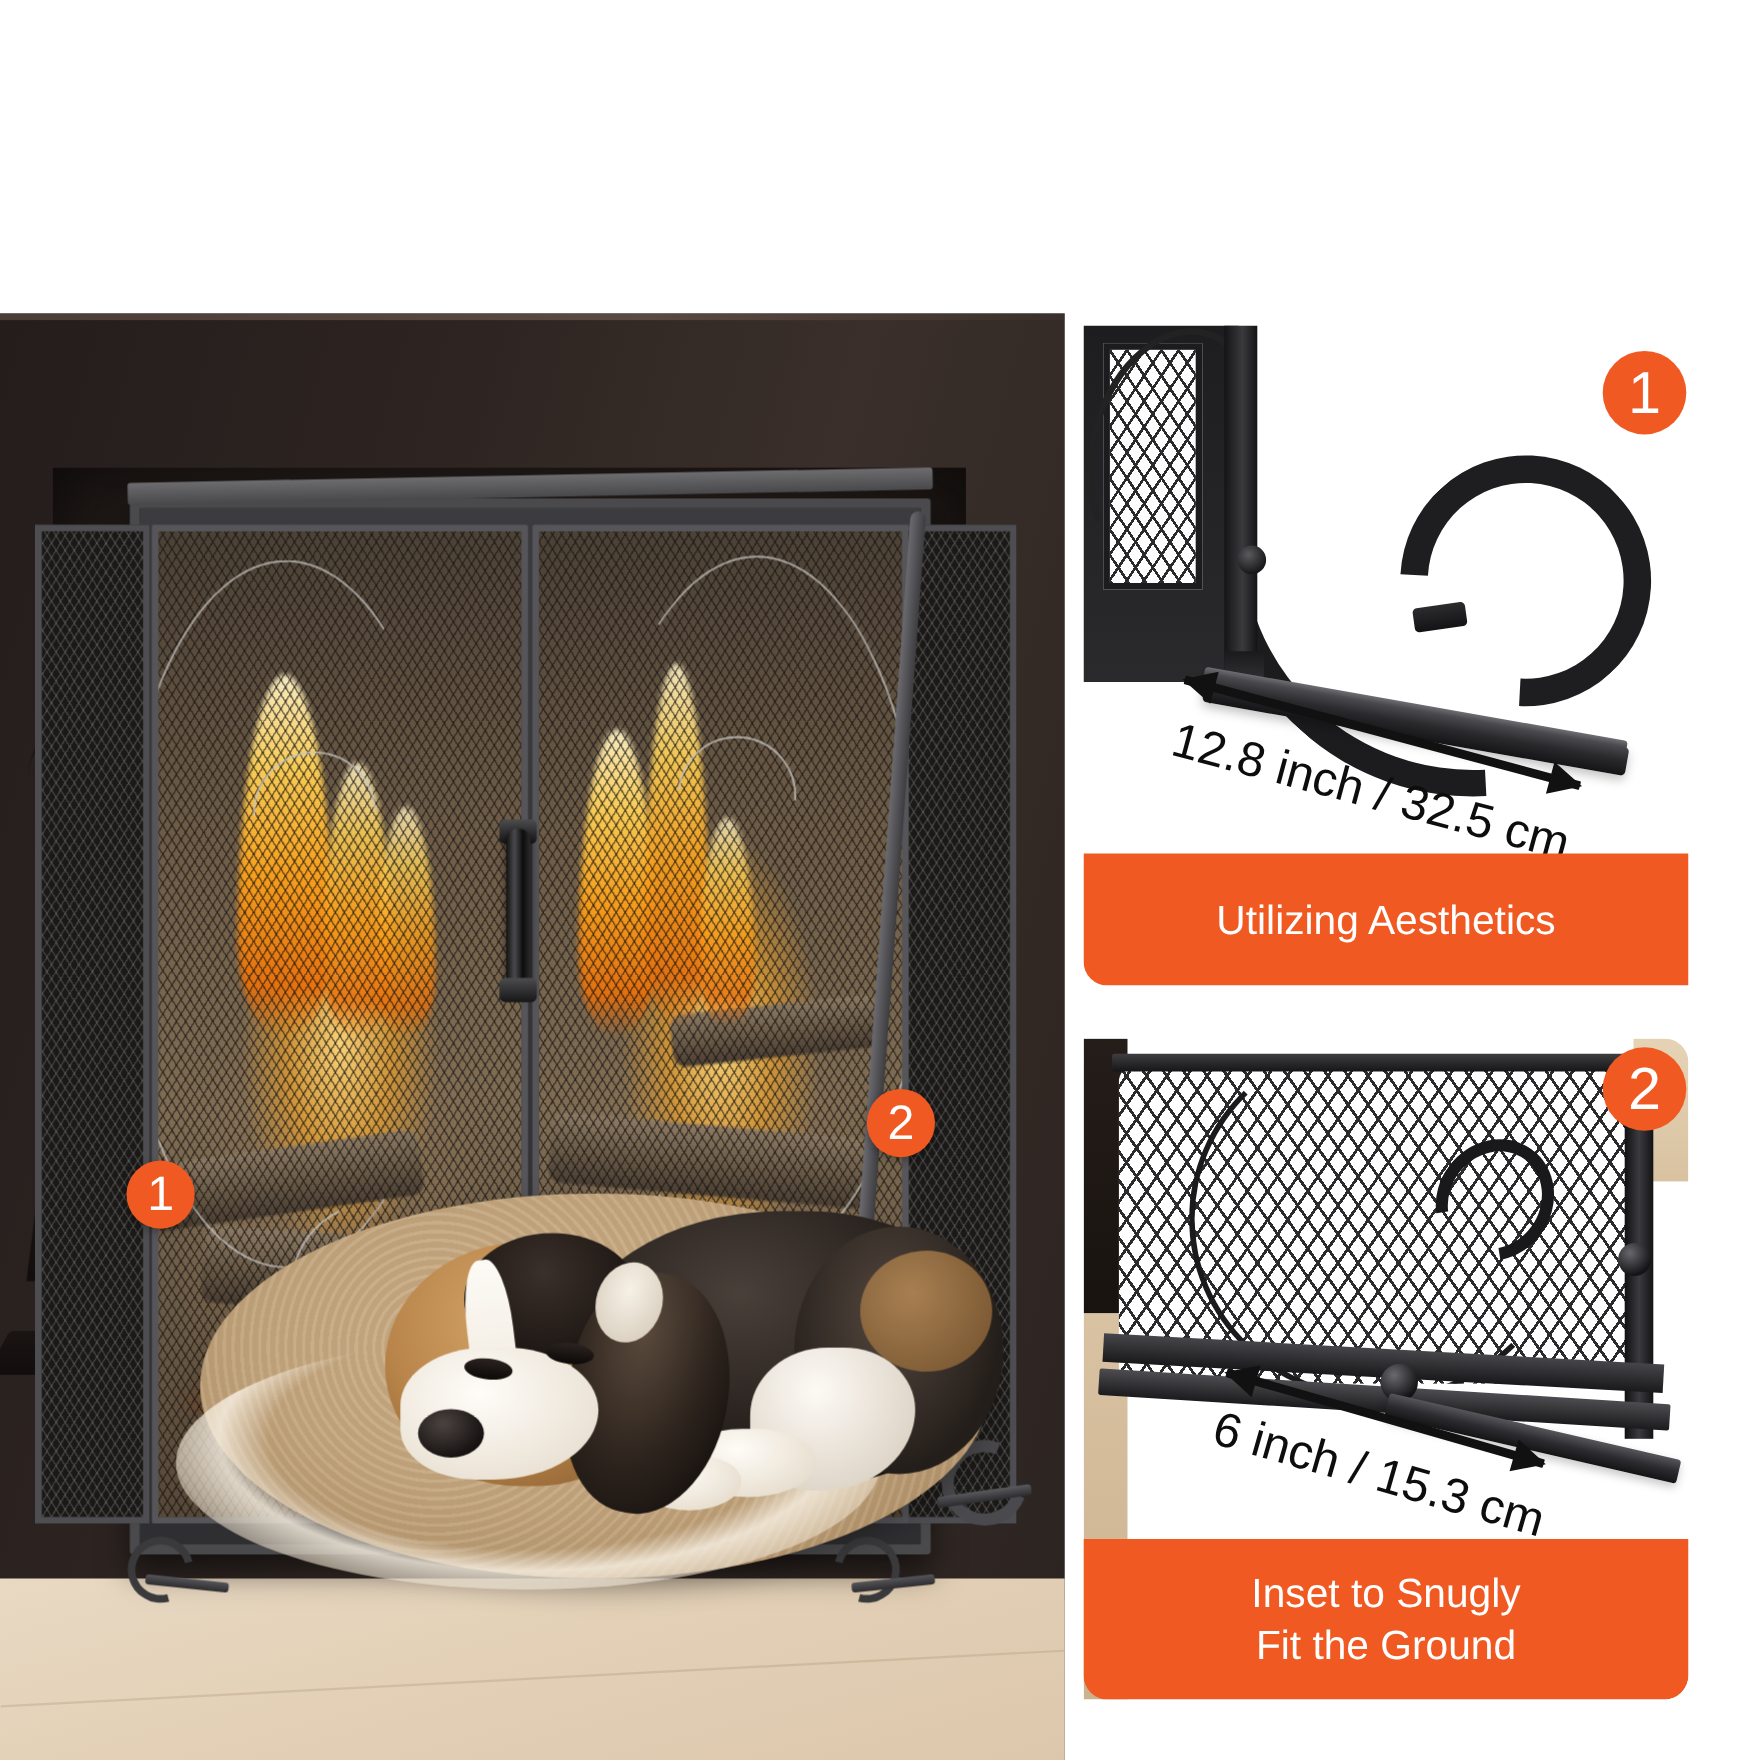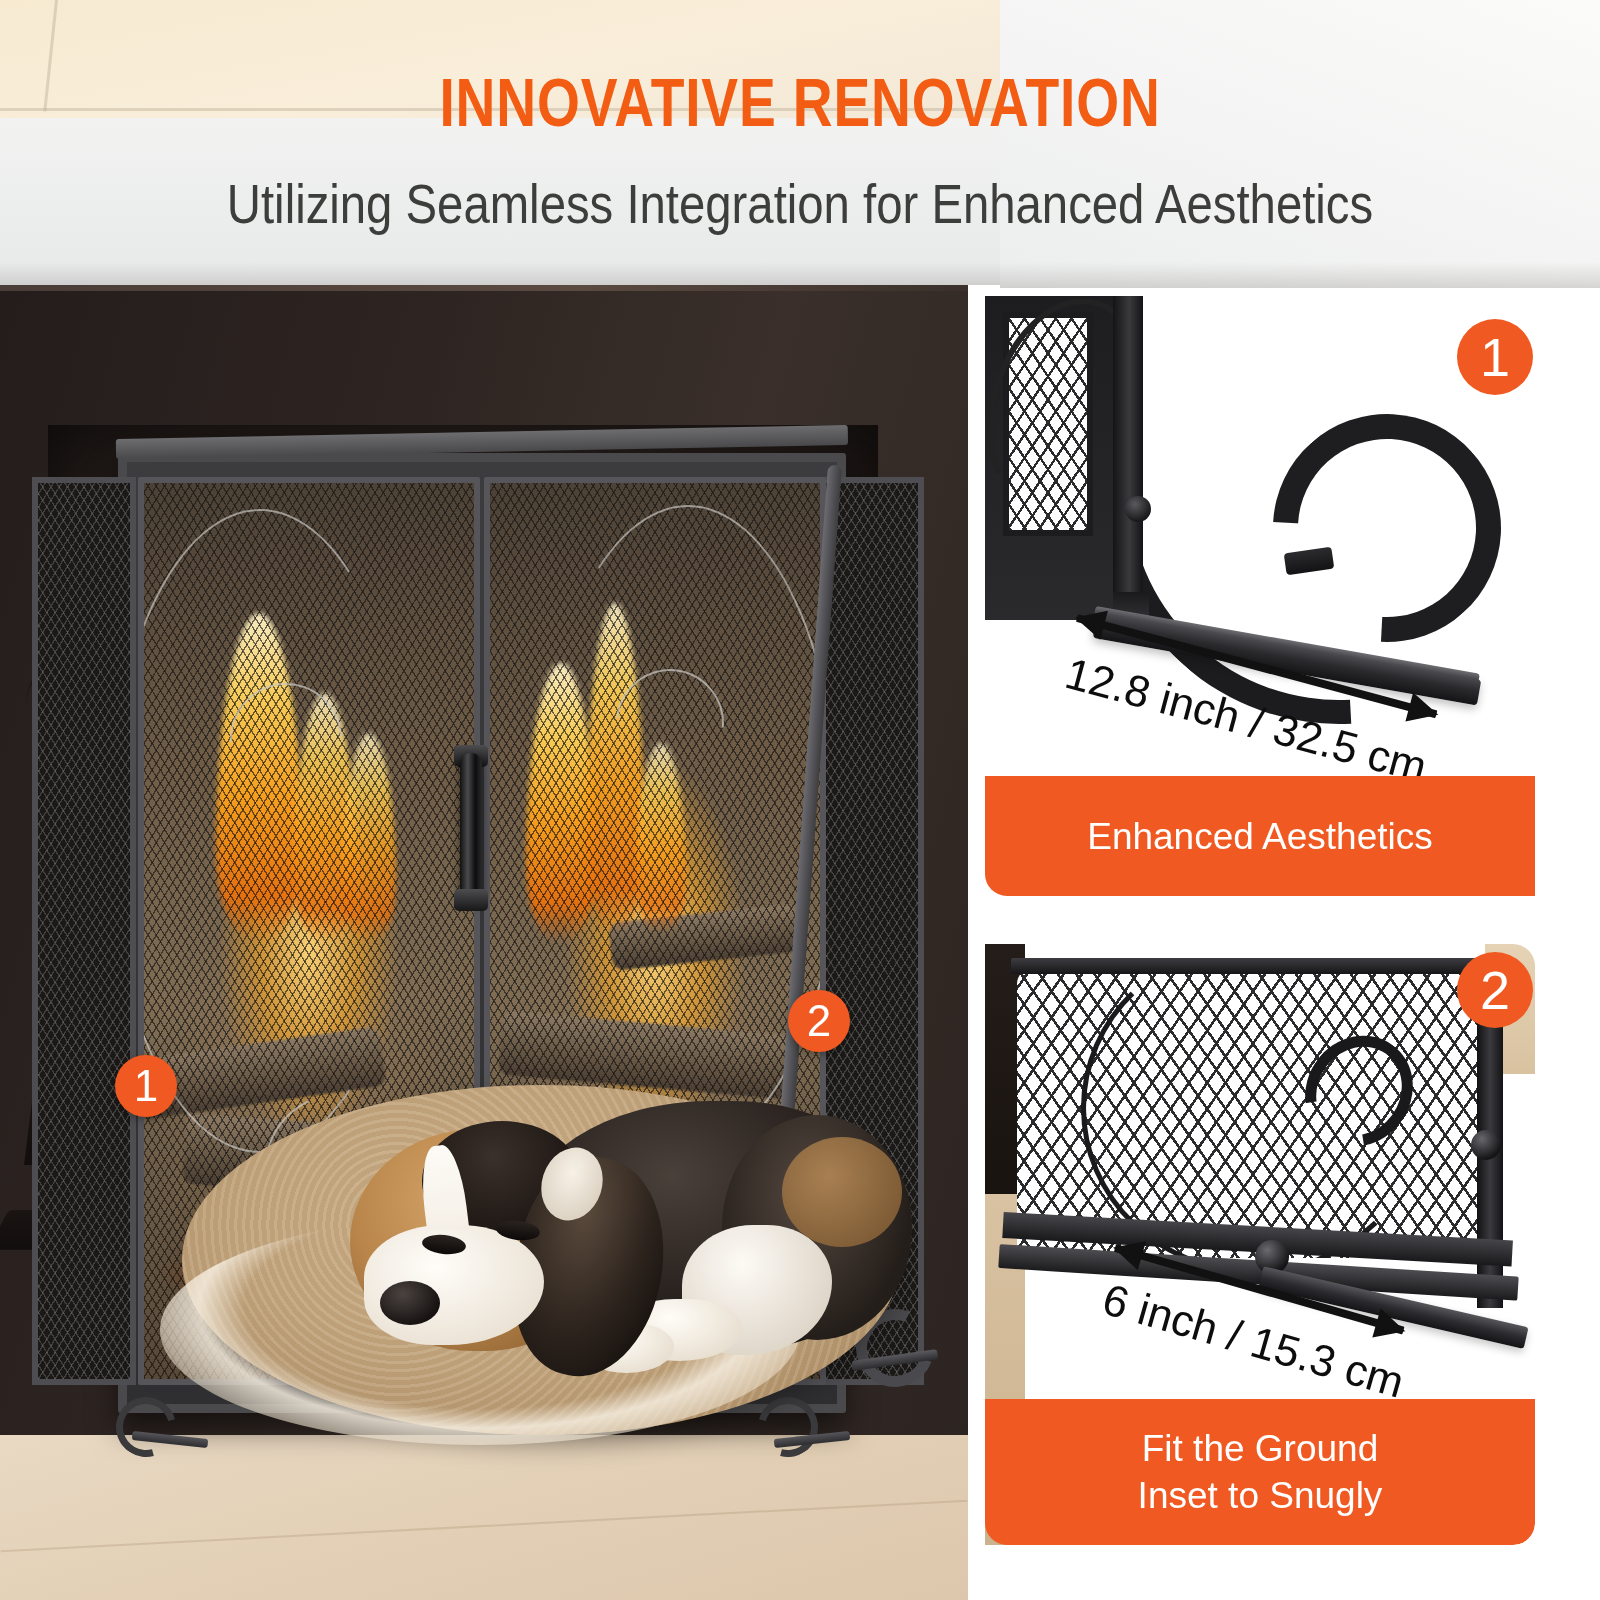--- a/index.html
+++ b/index.html
@@ -249,29 +249,20 @@
   .badgePanel{position:absolute;border-radius:50%;background:#f05a22;color:#fff;
               display:flex;align-items:center;justify-content:center;
               font-weight:normal;z-index:9;}
   .gapWhite{position:absolute;left:968px;top:285px;width:32px;height:1315px;background:#fff;}
 </style>
 </head>
 <body>
 
 <div class="stage">
 
-  <div class="header">
-    <div class="ceiling">
-      <div class="ceilLine"></div>
-    </div>
-    <div class="wallR"></div>
-    <div class="headline">INNOVATIVE RENOVATION</div>
-    <div class="subline">Utilizing Seamless Integration for Enhanced Aesthetics</div>
-    <div class="hdrShadow"></div>
-  </div>
 
   <div class="photo">
     <div class="surround">
       <div class="surroundEdge"></div>
     </div>
     <div class="fbBox"></div>
 
     <div class="floor">
       <div class="plank" style="left:0;top:90px;width:968px;transform:rotate(-3deg);"></div>
 
@@ -386,21 +377,21 @@
       <div class="p1Spiral"></div>
       <div class="p1SpiralTip"></div>
     </div>
 
     <div class="dimWrap" style="left:92px;top:318px;width:372px;transform:rotate(15deg);">
       <div class="dimArrow"></div>
     </div>
     <div class="dimLabel" style="left:88px;top:352px;font-size:44px;transform:rotate(15deg);transform-origin:left top;">12.8 inch / 32.5 cm</div>
 
     <div class="caption cap1">
-      <div>Enhanced Aesthetics</div>
+      <div>Utilizing Aesthetics</div>
     </div>
   </div>
 
   <div class="badgePanel" style="left:1457px;top:319px;width:76px;height:76px;font-size:54px;">
     <span>1</span>
   </div>
 
   <div class="panel p2">
     <div class="pScene">
       <div class="p2Dark"></div>
@@ -418,22 +409,22 @@
       <div class="p2Bolt2"></div>
       <div class="p2Shoe"></div>
     </div>
 
     <div class="dimWrap" style="left:130px;top:300px;width:300px;transform:rotate(16deg);">
       <div class="dimArrow"></div>
     </div>
     <div class="dimLabel" style="left:126px;top:330px;font-size:44px;transform:rotate(16deg);transform-origin:left top;">6 inch / 15.3 cm</div>
 
     <div class="caption cap2">
+      <div>Inset to Snugly</div>
       <div>Fit the Ground</div>
-      <div>Inset to Snugly</div>
     </div>
   </div>
 
   <div class="badgePanel" style="left:1457px;top:952px;width:76px;height:76px;font-size:54px;">
     <span>2</span>
   </div>
 
 </div>
 
 </body></html>

